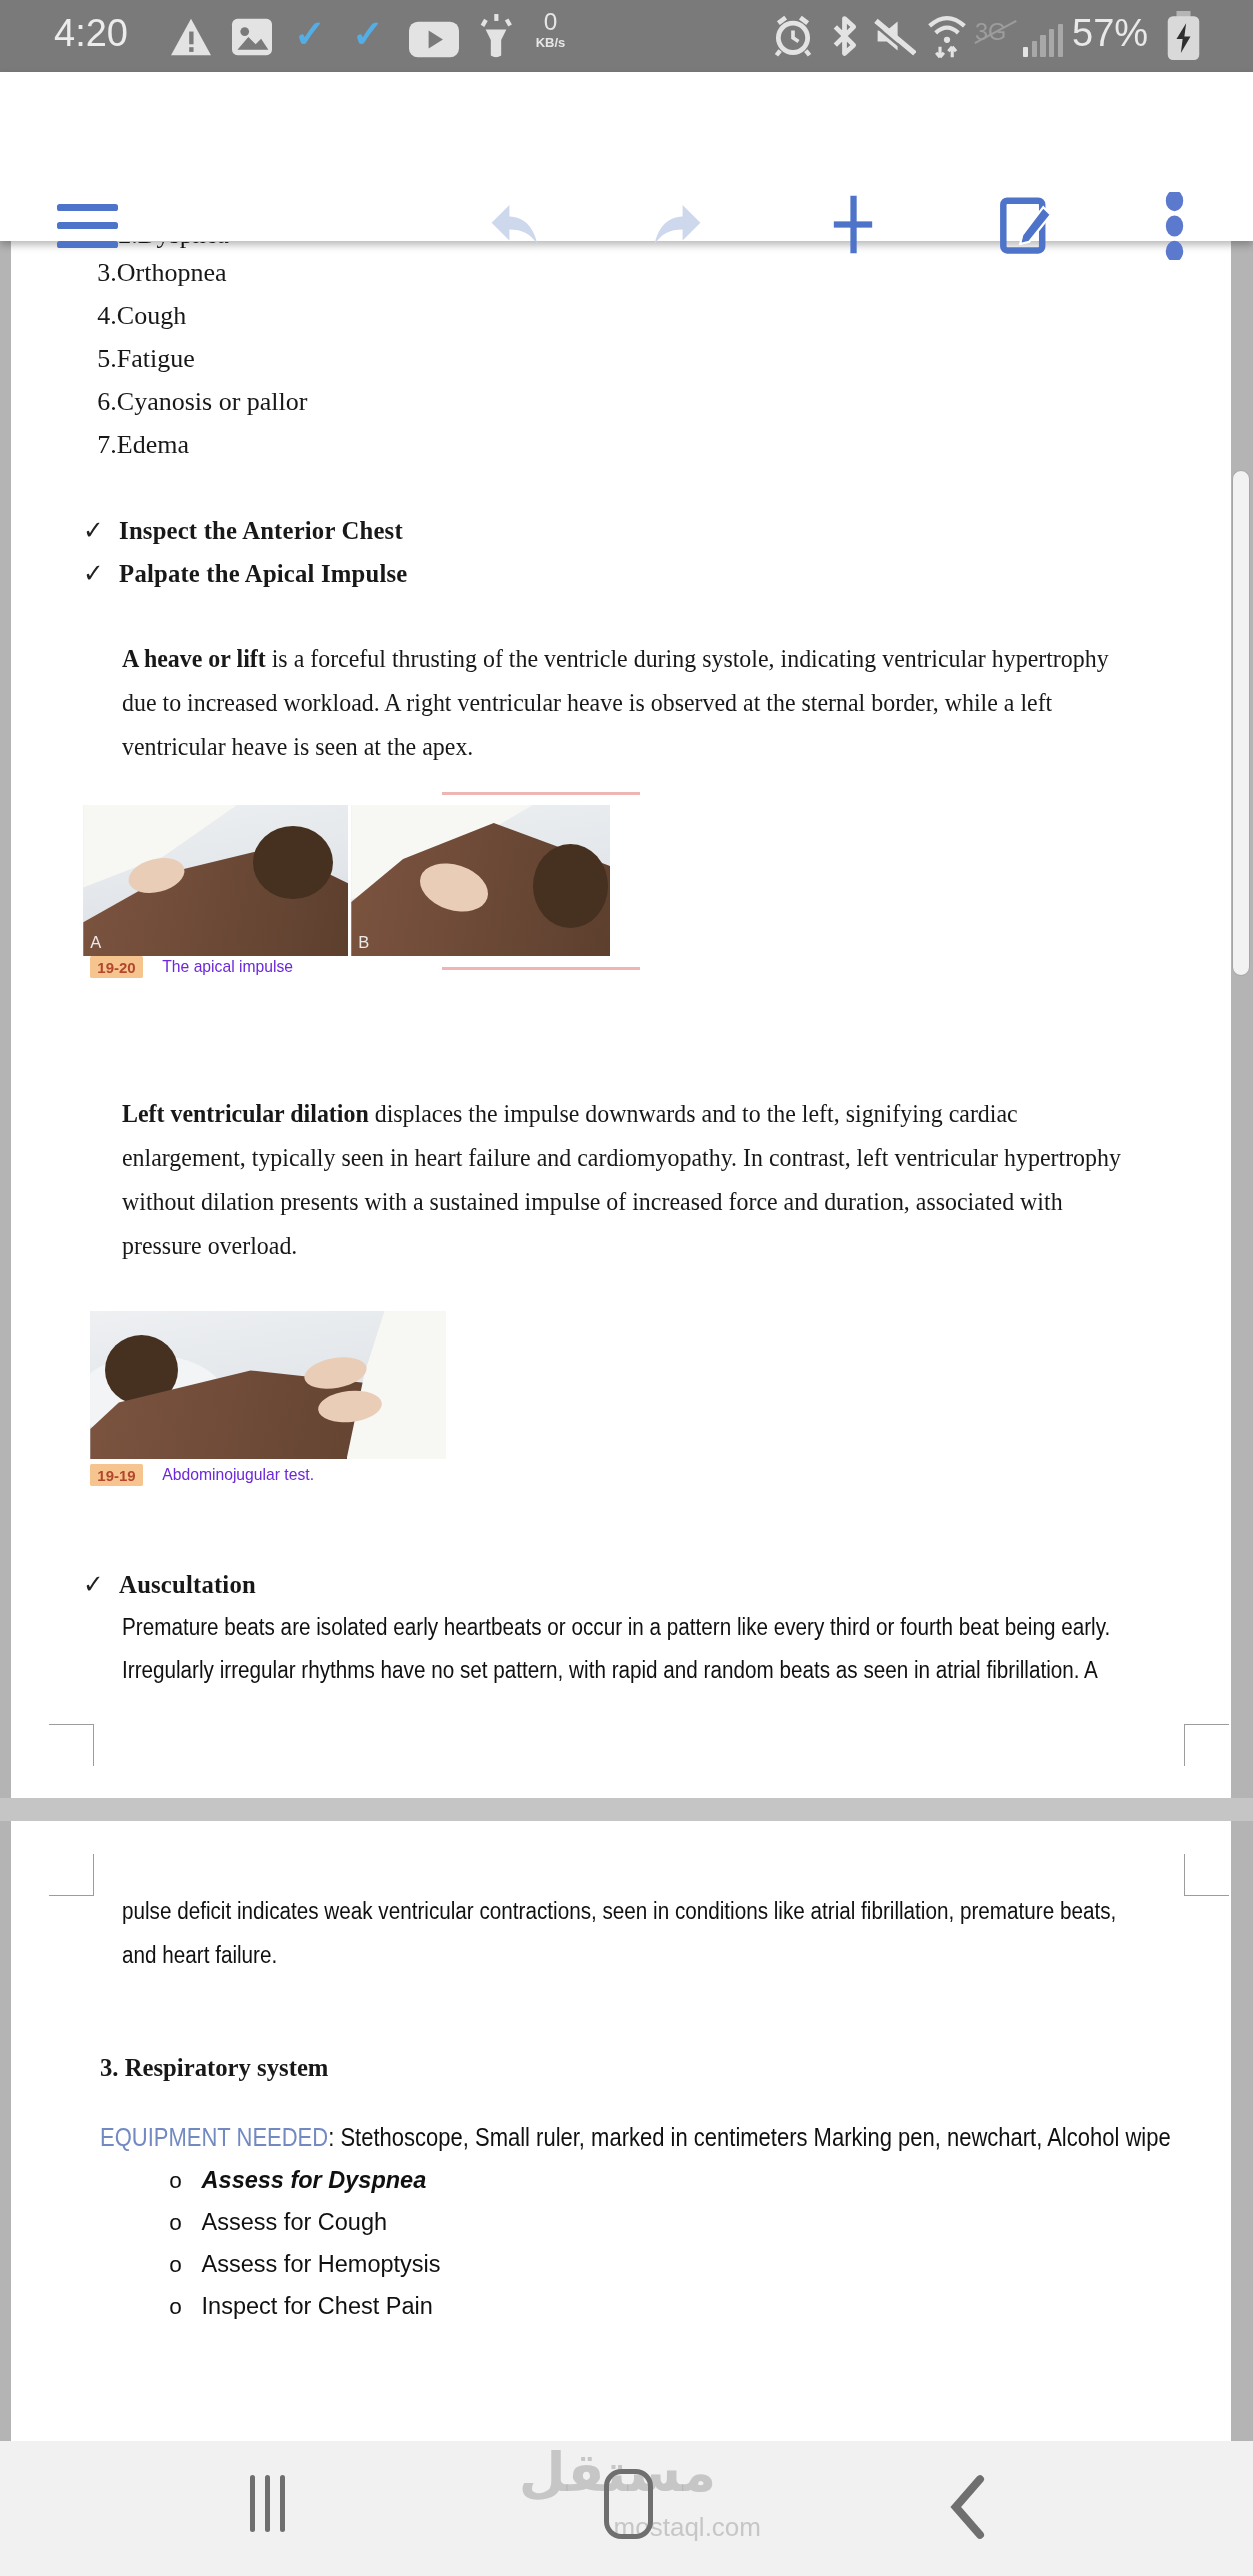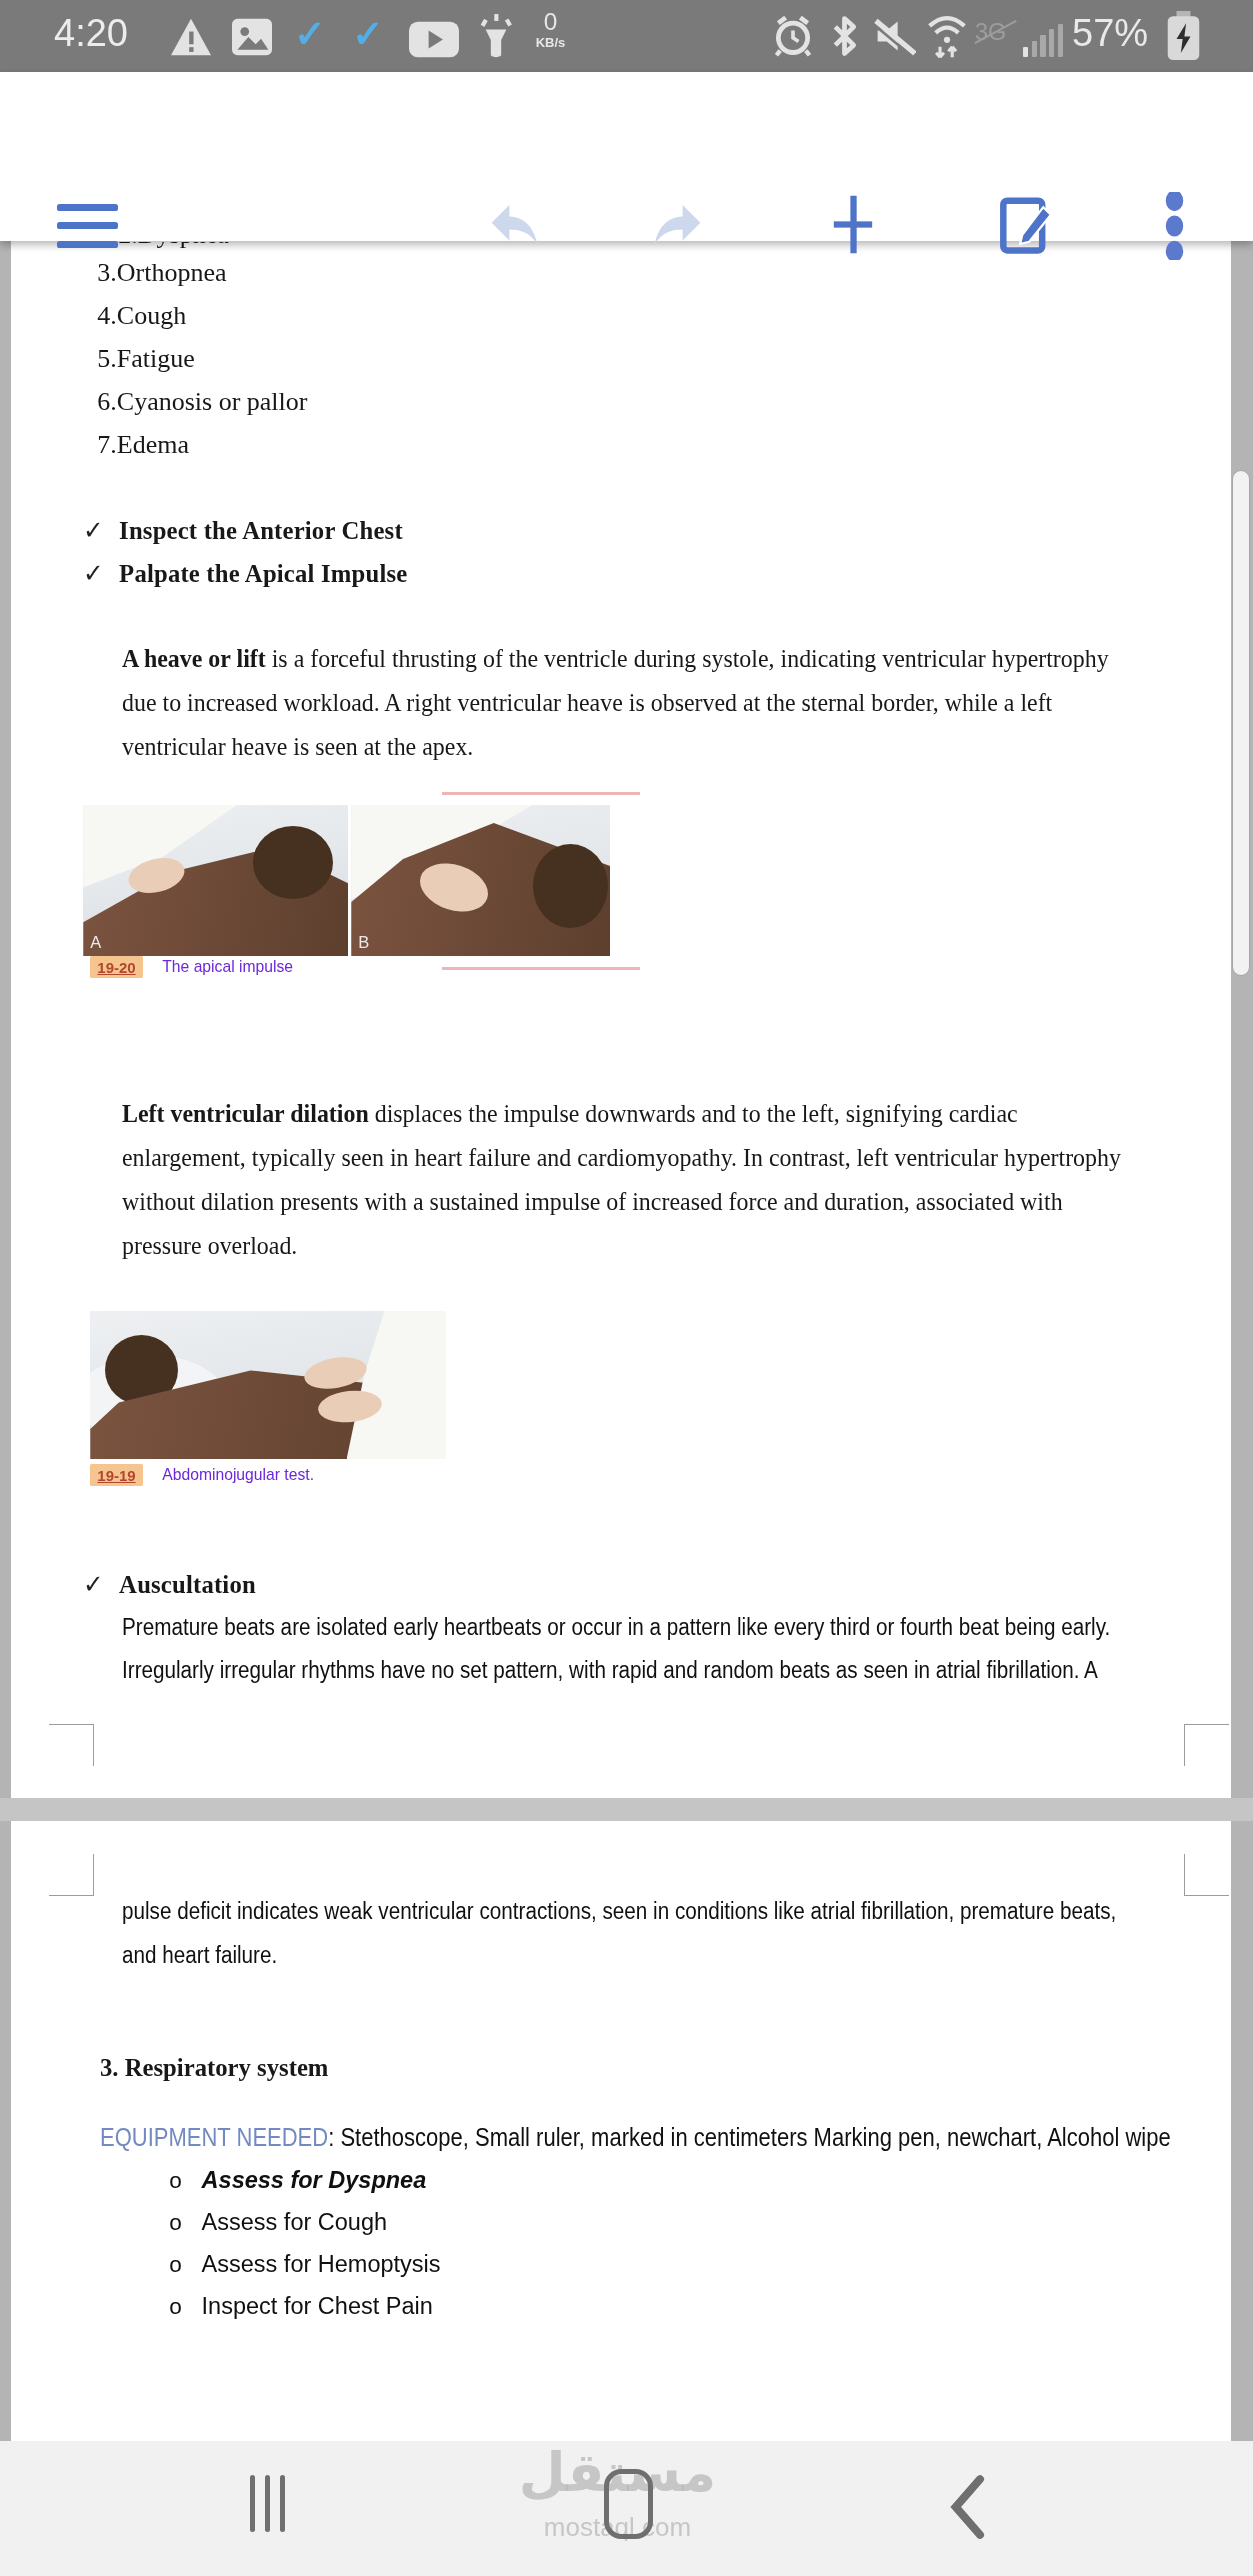--- a/index.html
+++ b/index.html
@@ -54,21 +54,21 @@
   .photo .coat,.photo .body,.photo .head,.photo .hand,.photo .pillow{position:absolute;}
   .photo .coat{background:#f7f7f4;}
   .photo .body{background:linear-gradient(100deg,#7c5440,#5d3f2e);}
   .photo .head{background:#46301f;border-radius:50%;}
   .photo .hand{background:#e9cdb7;border-radius:50%;}
   .photo .pillow{background:#f3f4f6;border-radius:50%;}
   .photo .tag{position:absolute;left:7px;bottom:4.4px;color:#eaeaea;font-size:16.5px;}
 
   .caption{position:absolute;white-space:nowrap;}
   .badge{display:inline-block;background:var(--badge-bg,#f6c48e);color:var(--badge-text,#b2472e);
-         font-size:15px;font-weight:bold;padding:2.6px 7px;border-radius:1.7px;vertical-align:middle;text-decoration:underline;}
+         font-size:15px;font-weight:bold;padding:2.6px 7px;border-radius:1.7px;vertical-align:middle;}
   .capt{font-size:15.7px;color:#6d28d9;margin-left:15.7px;vertical-align:middle;}
 
   .corner{position:absolute;width:44px;height:41px;}
   .c-bl{border-top:1.7px solid #9c9c9c;border-right:1.7px solid #9c9c9c;}
   .c-br{border-top:1.7px solid #9c9c9c;border-left:1.7px solid #9c9c9c;}
   .c-tl{border-bottom:1.7px solid #9c9c9c;border-right:1.7px solid #9c9c9c;}
   .c-tr{border-bottom:1.7px solid #9c9c9c;border-left:1.7px solid #9c9c9c;}
 
   .equip-label{color:var(--equipment-blue,#7289c2);}
   .orow{height:42px;line-height:42px;white-space:nowrap;}
@@ -81,21 +81,21 @@
 
   
   .nav-bar{position:absolute;top:2441px;left:0;width:1253px;height:135px;background:var(--navbar-bg,#f1f1f1);}
   .recents{position:absolute;left:250px;top:34px;display:flex;gap:9.6px;background:none;border:none;cursor:pointer;padding:0;}
   .recents span{display:block;width:5.2px;height:57px;border-radius:2.6px;background:#6f6f6f;}
   .homebtn{position:absolute;left:604px;top:28px;width:49px;height:70px;border:5.2px solid #6f6f6f;
            border-radius:17.4px;background:none;box-sizing:border-box;cursor:pointer;z-index:2;}
   .backbtn{position:absolute;left:945px;top:33px;background:none;border:none;cursor:pointer;padding:0;z-index:2;}
   .watermark{position:absolute;left:474px;top:0;width:287px;text-align:center;color:rgba(170,170,170,.6);z-index:1;}
   .wm-ar{font-family:"DejaVu Sans",sans-serif;font-size:54px;font-weight:bold;line-height:1;margin-top:5.2px;}
-  .wm-dom{font-size:26px;line-height:1;margin-top:14px;}
+  .wm-dom{font-size:26px;line-height:1;margin-top:14px;text-align:right;}
 </style>
 </head>
 <body>
 
 <div class="screen">
 
   <div class="status-bar">
     <span class="sb-item sb-time">4:20</span>
 
     <svg class="sb-item" style="left:169px;top:17.4px" width="44" height="40" viewBox="0 0 24 22">

